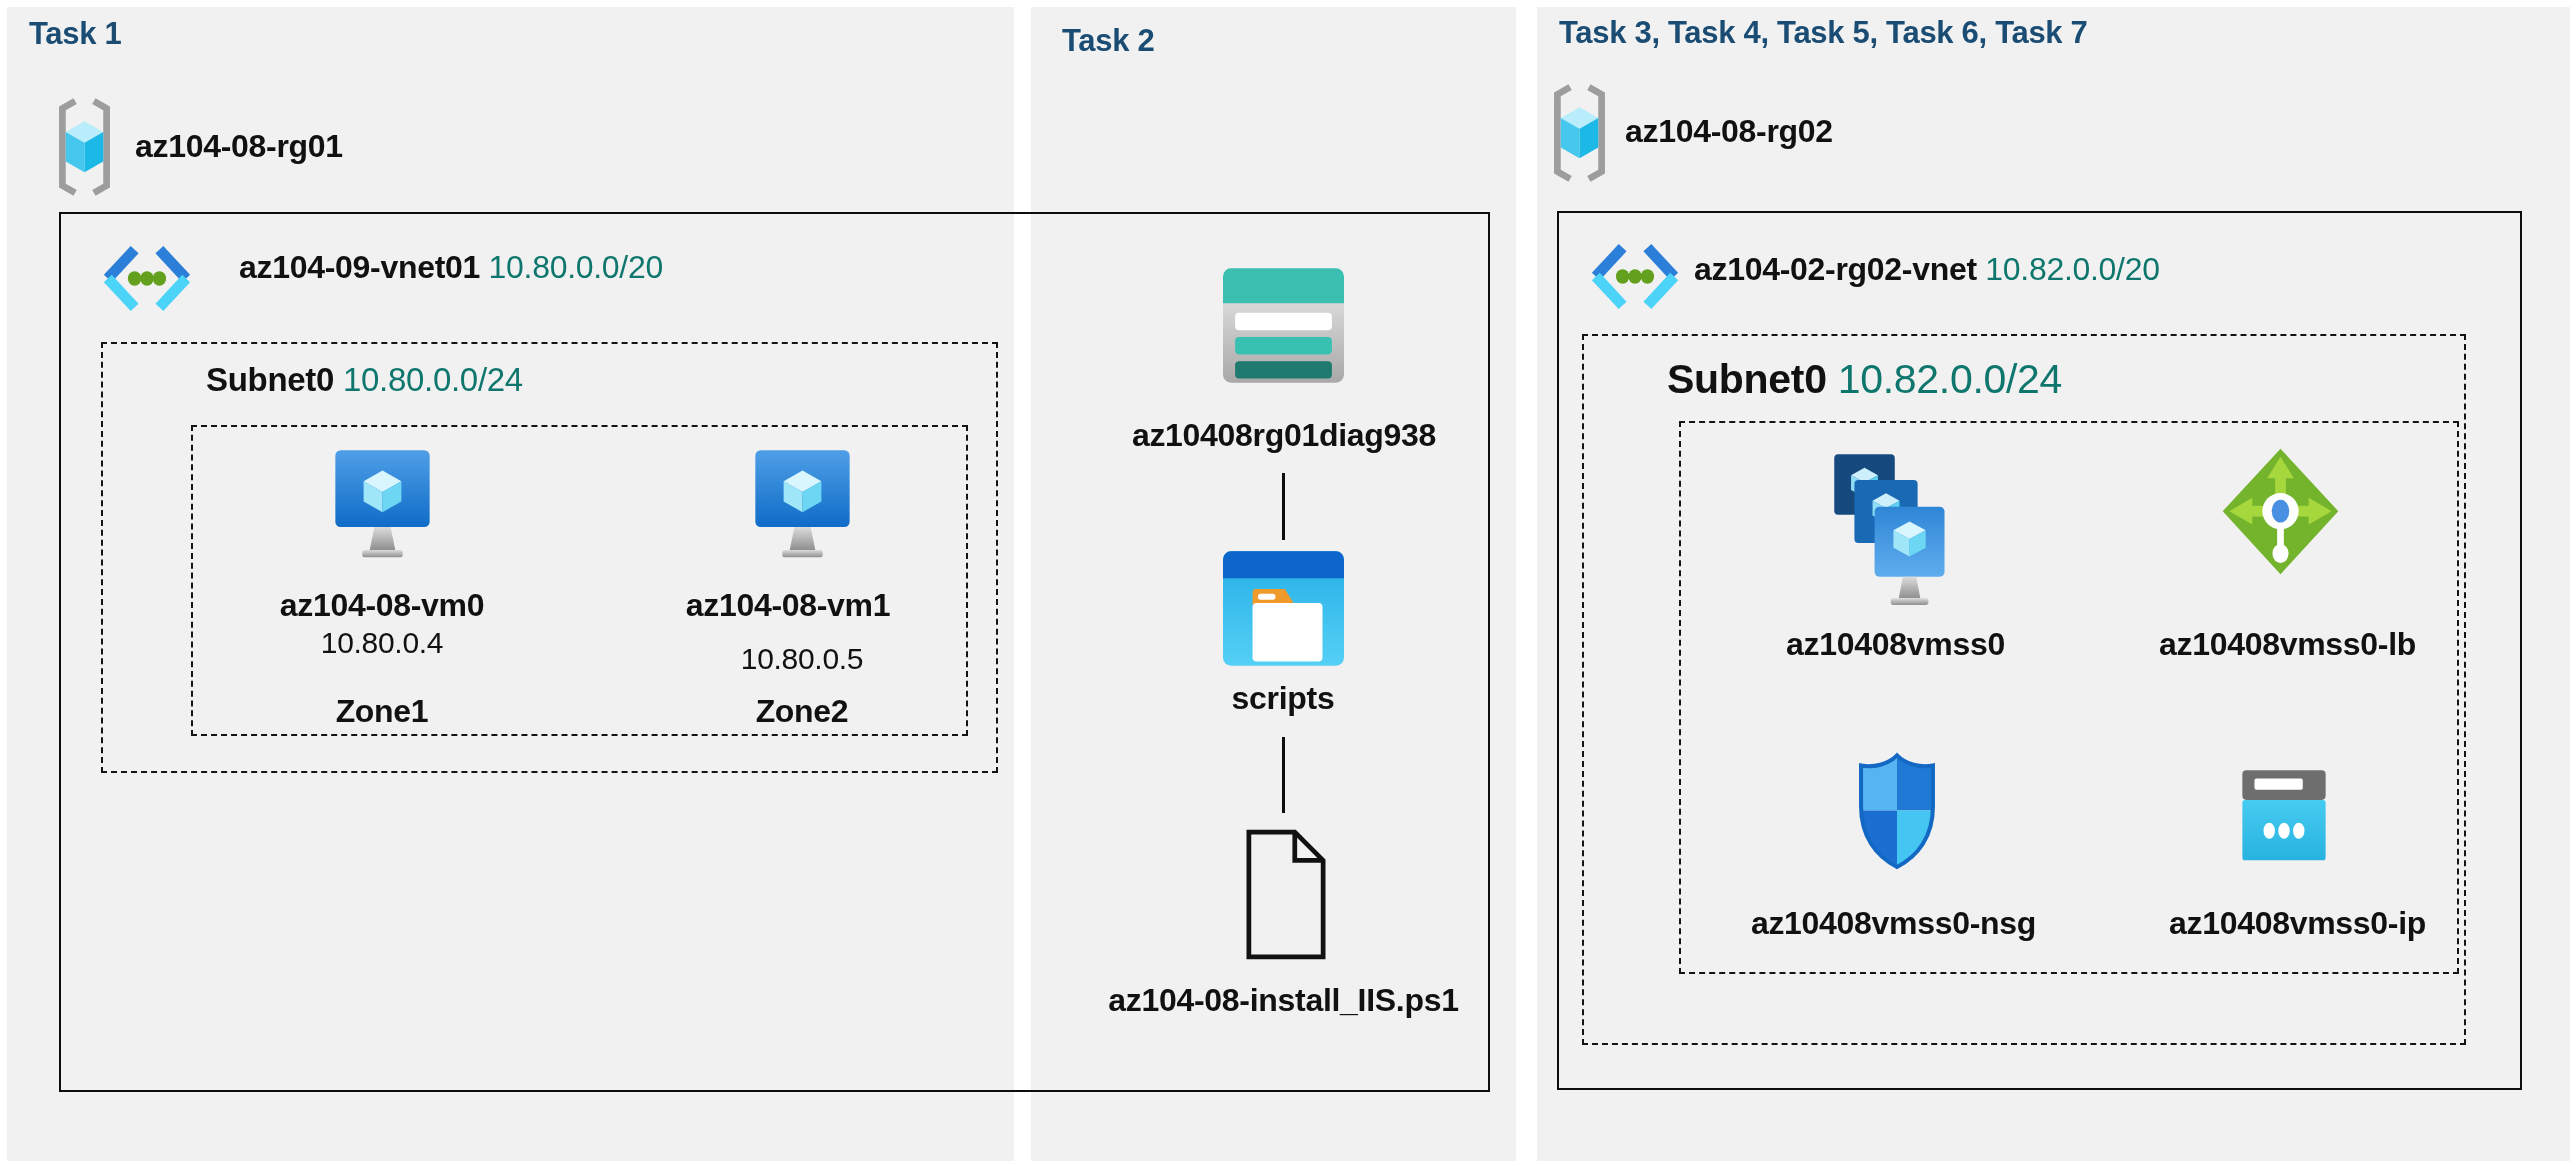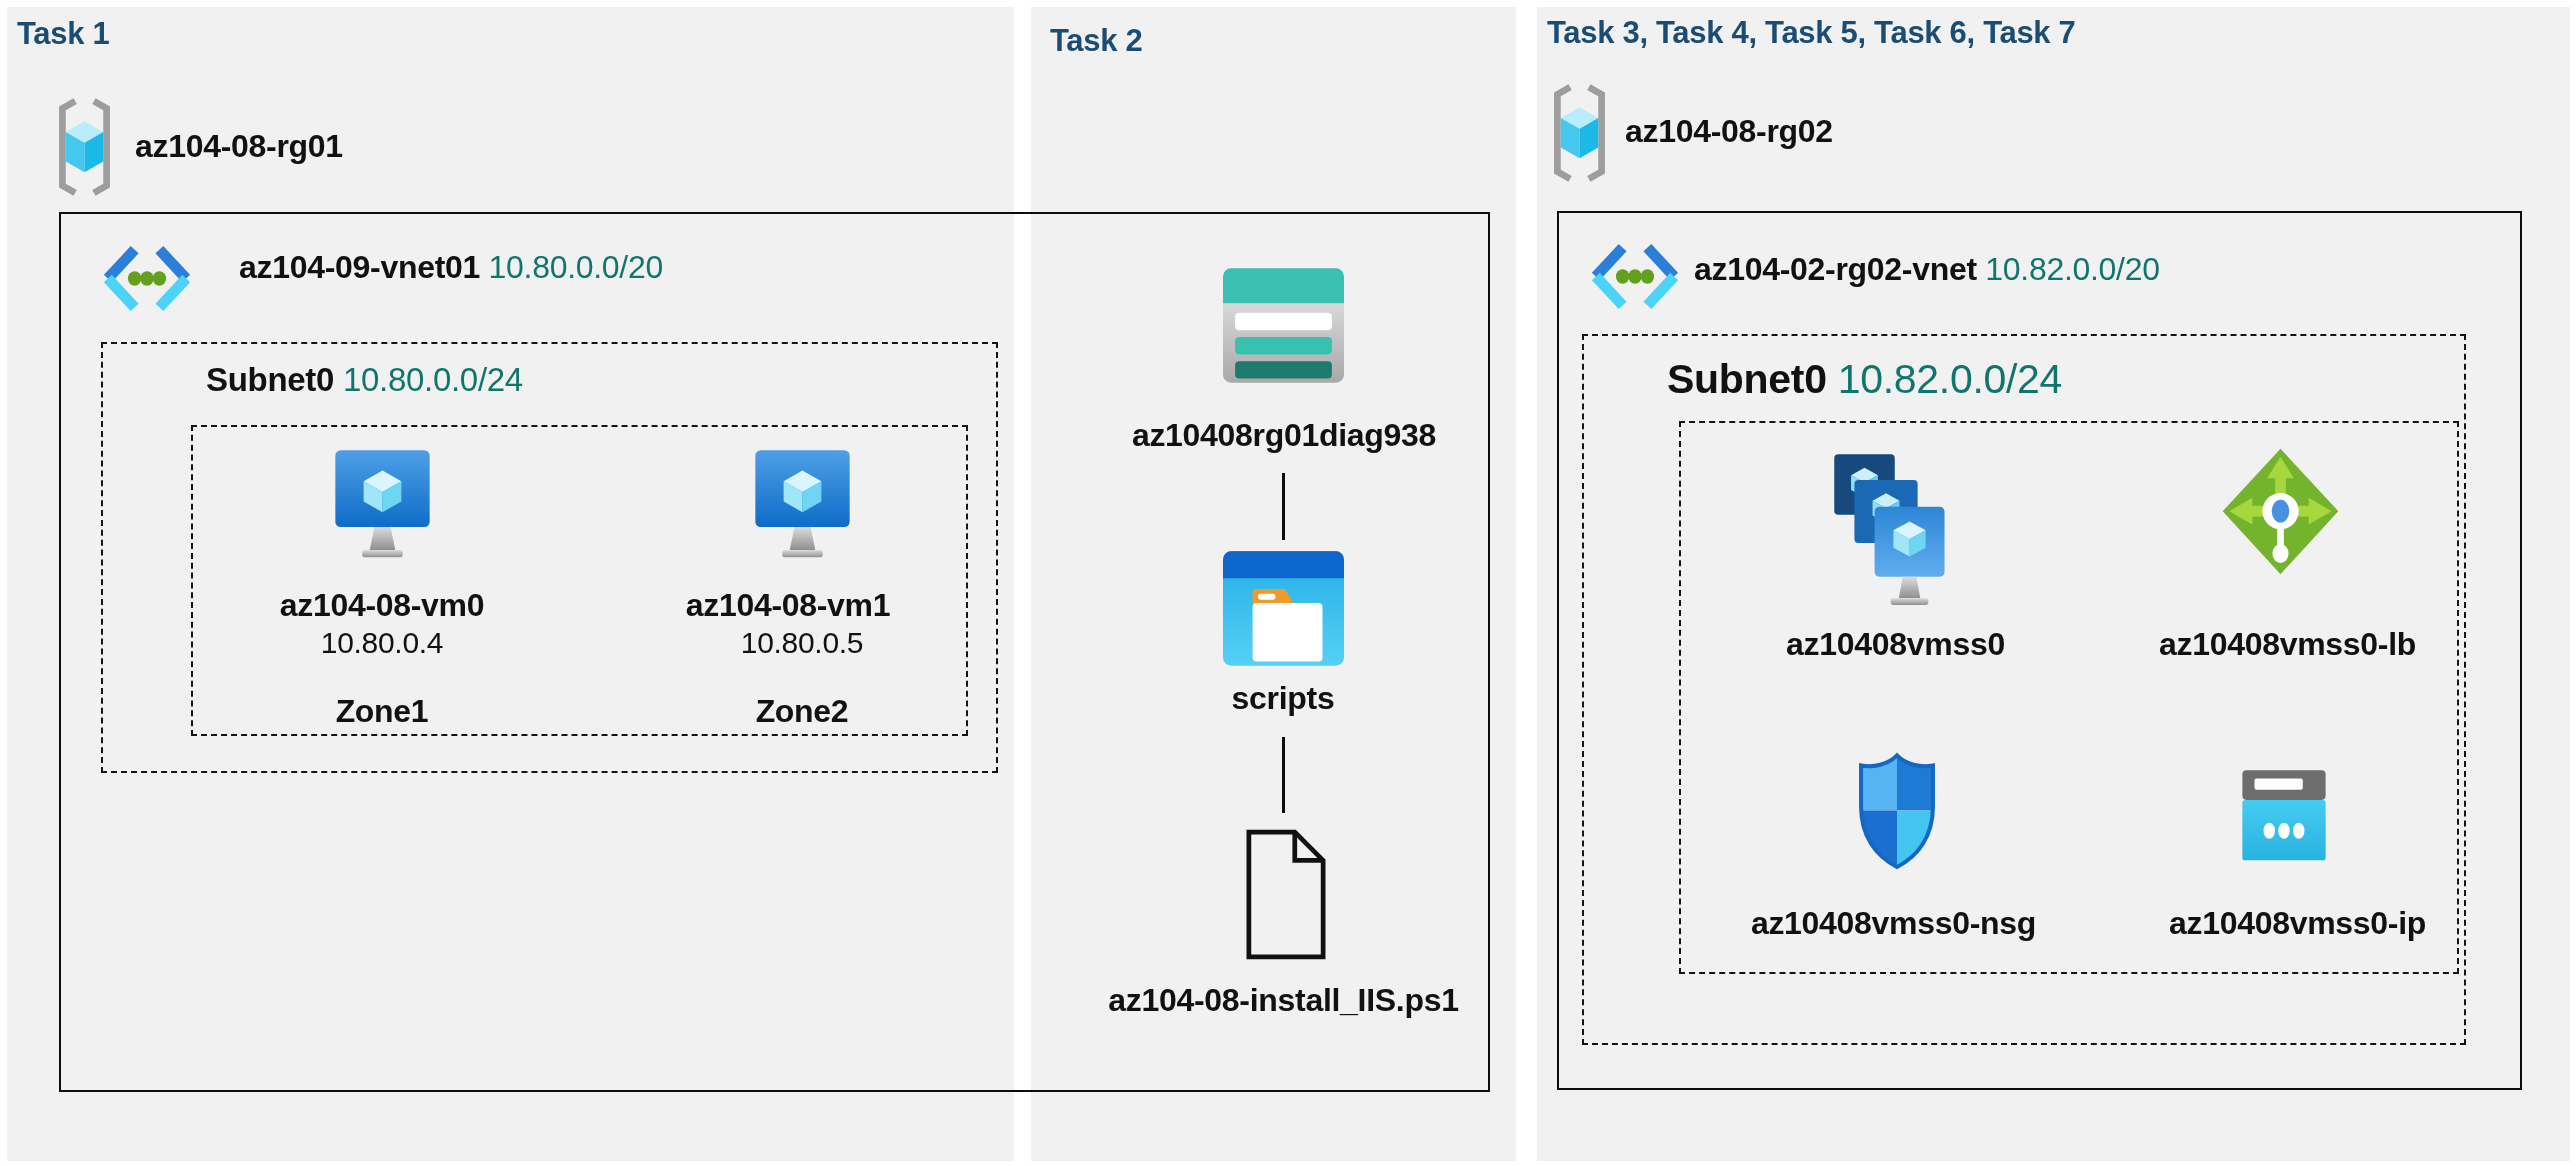--- a/index.html
+++ b/index.html
@@ -3,21 +3,21 @@
 <meta charset="utf-8">
 <style>
   html,body{margin:0;padding:0;}
   body{
     width:2576px;height:1166px;position:relative;background:#ffffff;
     font-family:"Liberation Sans", sans-serif;color:#111;overflow:hidden;
     letter-spacing:-0.3px;
   }
   .abs{position:absolute;}
   .panel{position:absolute;top:6.7px;height:1154px;background:#f1f1f1;}
-  .task-title{position:absolute;font-size:31px;font-weight:700;color:#1b4d74;white-space:nowrap;}
+  .task-title{position:absolute;font-size:31px;font-weight:700;color:#1b4d74;white-space:nowrap;margin-left:12px;}
   .b{font-weight:700;}
   .r{font-weight:400;color:#0f766e;}
   .rowlabel{position:absolute;font-size:32px;white-space:nowrap;}
   .centerlbl{position:absolute;font-size:32px;font-weight:700;text-align:center;white-space:nowrap;}
   .iplbl{font-weight:400;font-size:30px;}
   .solidbox{position:absolute;border:2.7px solid #0d0d0d;background:transparent;}
   .dashbox{position:absolute;border:2px dashed #141414;background:transparent;}
   .vline{position:absolute;width:2.7px;background:#0d0d0d;}
   svg{display:block;}
 </style>
@@ -108,21 +108,21 @@
 
 <svg class="abs" style="left:754px;top:450px;" width="97" height="115" viewBox="0 0 144 170">
   <rect x="2" y="0" width="140" height="114" rx="8" fill="url(#gVM)"></rect>
   <polygon points="72,30 100,46 72,62 44,46" fill="#d9f6fe"></polygon>
   <polygon points="44,46 72,62 72,92 44,76" fill="#a0e6f9"></polygon>
   <polygon points="72,62 100,46 100,76 72,92" fill="#6cd6f3"></polygon>
   <polygon points="60,114 84,114 91,148 53,148" fill="url(#gStand)"></polygon>
   <rect x="42" y="148" width="60" height="11" rx="4" fill="url(#gStand)"></rect>
 </svg>
 <div class="centerlbl" style="left:653px;top:587px;width:270px;">az104-08-vm1</div>
-<div class="centerlbl iplbl" style="left:667px;top:626px;width:270px;">10.80.0.5</div>
+<div class="centerlbl iplbl" style="left:667px;top:642px;width:270px;">10.80.0.5</div>
 <div class="centerlbl" style="left:667px;top:693px;width:270px;">Zone2</div>
 
 <svg class="abs" style="left:1223px;top:268px;" width="121" height="115" viewBox="0 0 180 170">
   <rect x="0" y="0" width="180" height="170" rx="12" fill="url(#gStorageBody)"></rect>
   <path d="M12 0 h156 a12 12 0 0 1 12 12 v40 h-180 v-40 a12 12 0 0 1 12 -12 z" fill="#3abfb0"></path>
   <rect x="18" y="66" width="144" height="26" rx="6" fill="#ffffff"></rect>
   <rect x="18" y="102" width="144" height="26" rx="6" fill="#38c0b0"></rect>
   <rect x="18" y="138" width="144" height="26" rx="6" fill="#1e7a6f"></rect>
 </svg>
 <div class="centerlbl" style="left:1048px;top:417px;width:472px;">az10408rg01diag938</div>

